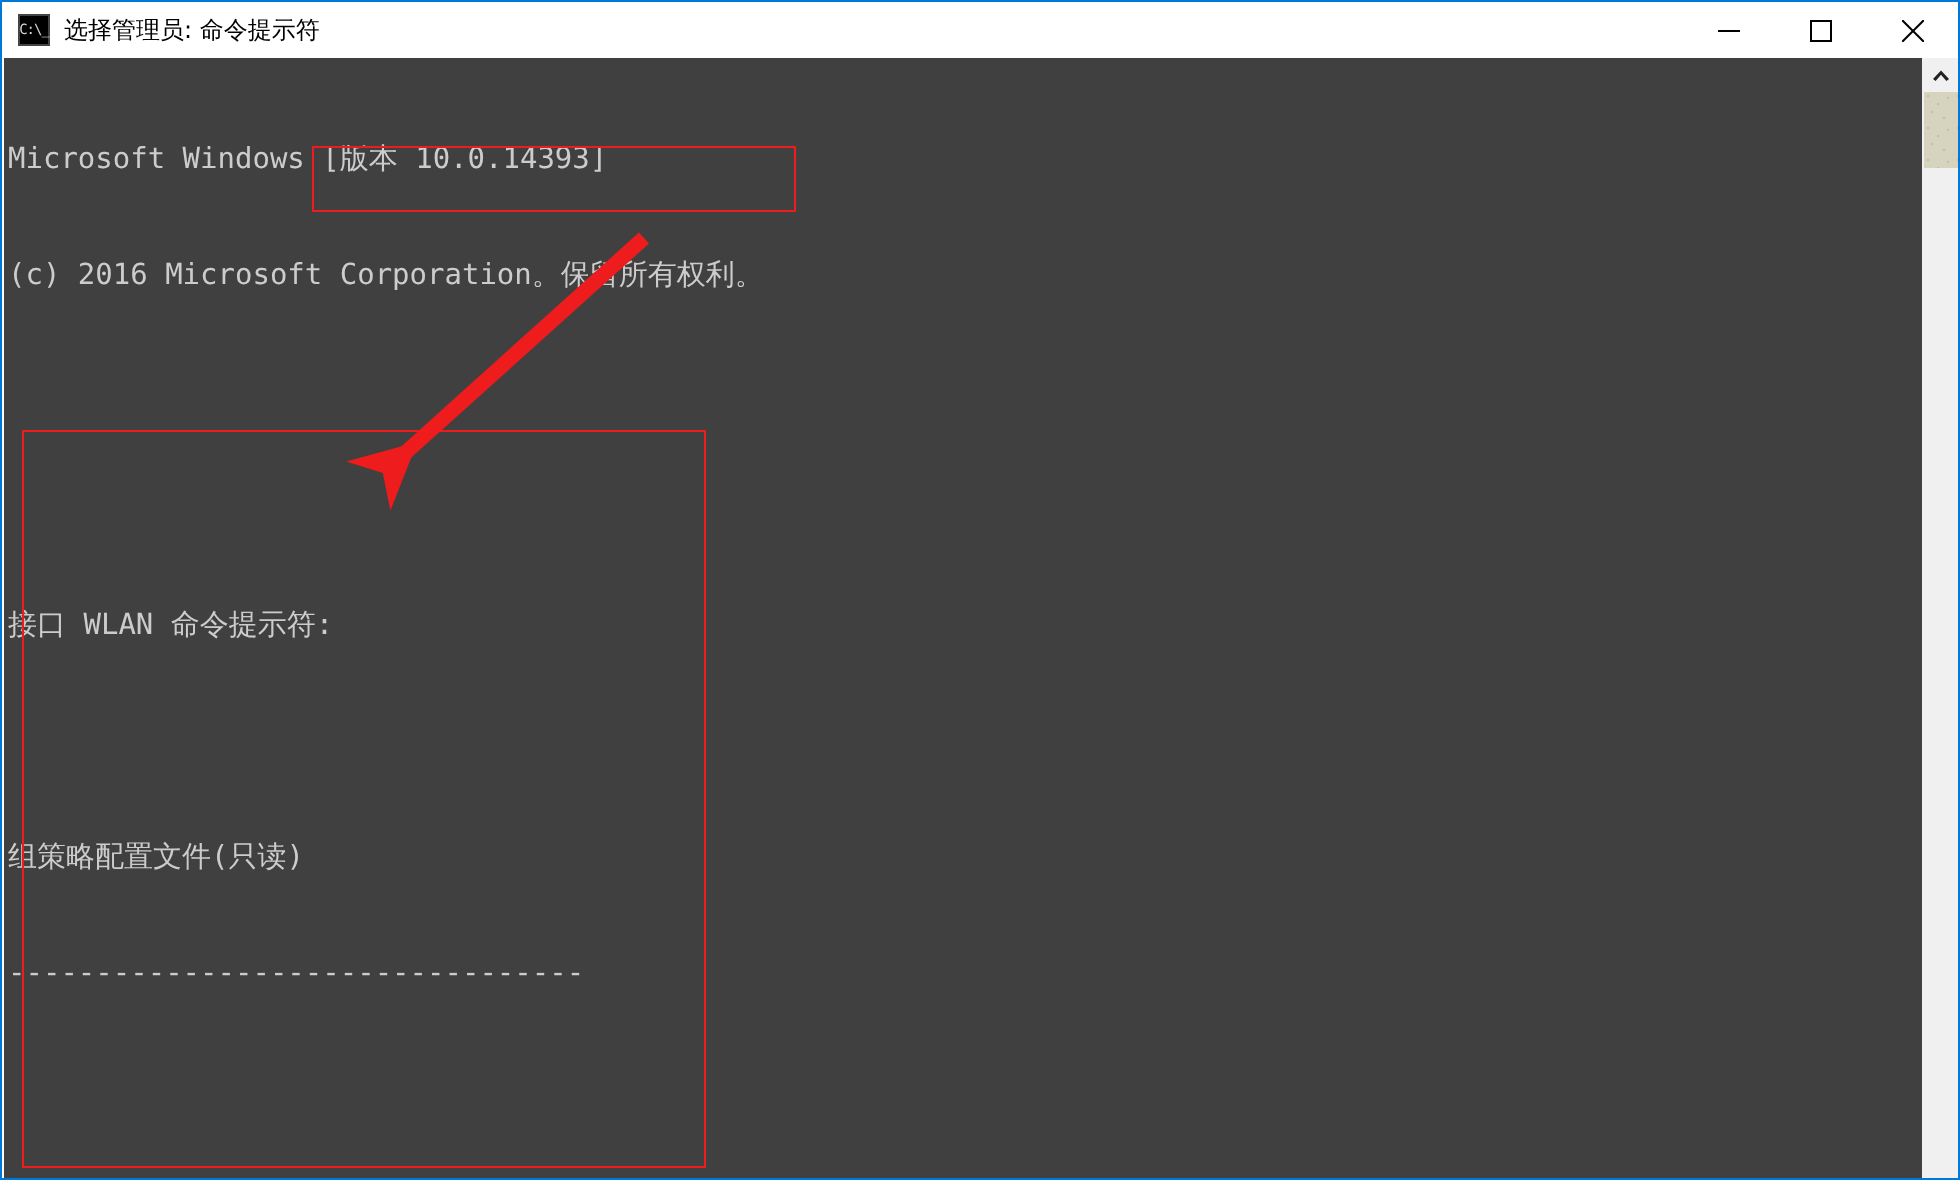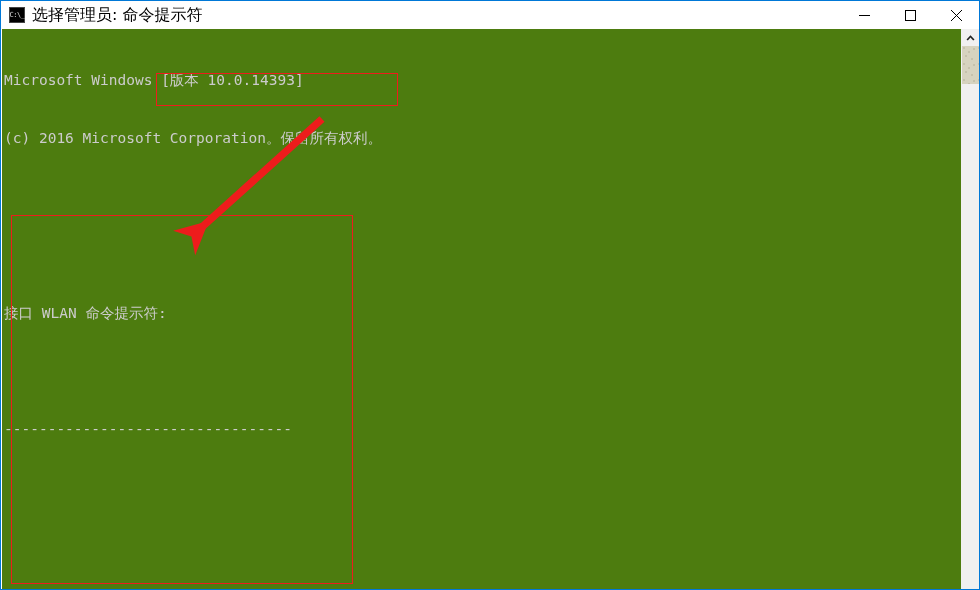--- a/index.html
+++ b/index.html
@@ -27,38 +27,38 @@
     background:#000;border:1px solid #444;
     display:flex;align-items:center;justify-content:center;
     box-sizing:border-box;position:relative;
   }
   .tb-icon .glyph{
     font-family:"DejaVu Sans Mono",monospace;
     font-size:7px;color:#d8d8d8;line-height:7px;
     letter-spacing:-0.5px;
   }
   .tb-title{
-    font-size:16px;color:#000;
+    font-size:12px;color:#000;
     font-family:"DejaVu Sans","Liberation Sans",sans-serif;
     white-space:nowrap;
   }
   .tb-spacer{flex:1;}
   .tb-btn{
     width:46px;height:28px;
     display:flex;align-items:center;justify-content:center;
     color:#000;
     font-family:"DejaVu Sans",sans-serif;
   }
   .tb-btn svg{display:block;}
 
   
   .console{
     position:absolute;left:1px;top:28px;
     width:961px;height:560px;
-    background:#4d7c0f;
+    background:#404040;
     overflow:hidden;
   }
   .term{
     position:absolute;left:0;top:0;
     padding:3px 0 0 2px;
     font-family:"DejaVu Sans Mono","Liberation Mono",monospace;
     font-size:14.5px;
     line-height:19.4px;
     color:#cccccc;
     white-space:pre;
@@ -134,20 +134,21 @@
   </div>
 
   <div class="console">
     <div class="term">
       <div class="line">Microsoft Windows [版本 10.0.14393]</div>
       <div class="line">(c) 2016 Microsoft Corporation。保留所有权利。</div>
       <div class="blank"></div>
       <div class="blank"></div>
       <div class="line">接口 WLAN 命令提示符:</div>
       <div class="blank"></div>
+      <div class="line">组策略配置文件(只读)</div>
       <div class="line">---------------------------------</div>
       
       
       
       
       
     </div>
 
     <div class="anno-box" style="left:154px;top:44px;width:242px;height:33px;"></div>
     <div class="anno-box" style="left:9px;top:186px;width:342px;height:369px;"></div>

